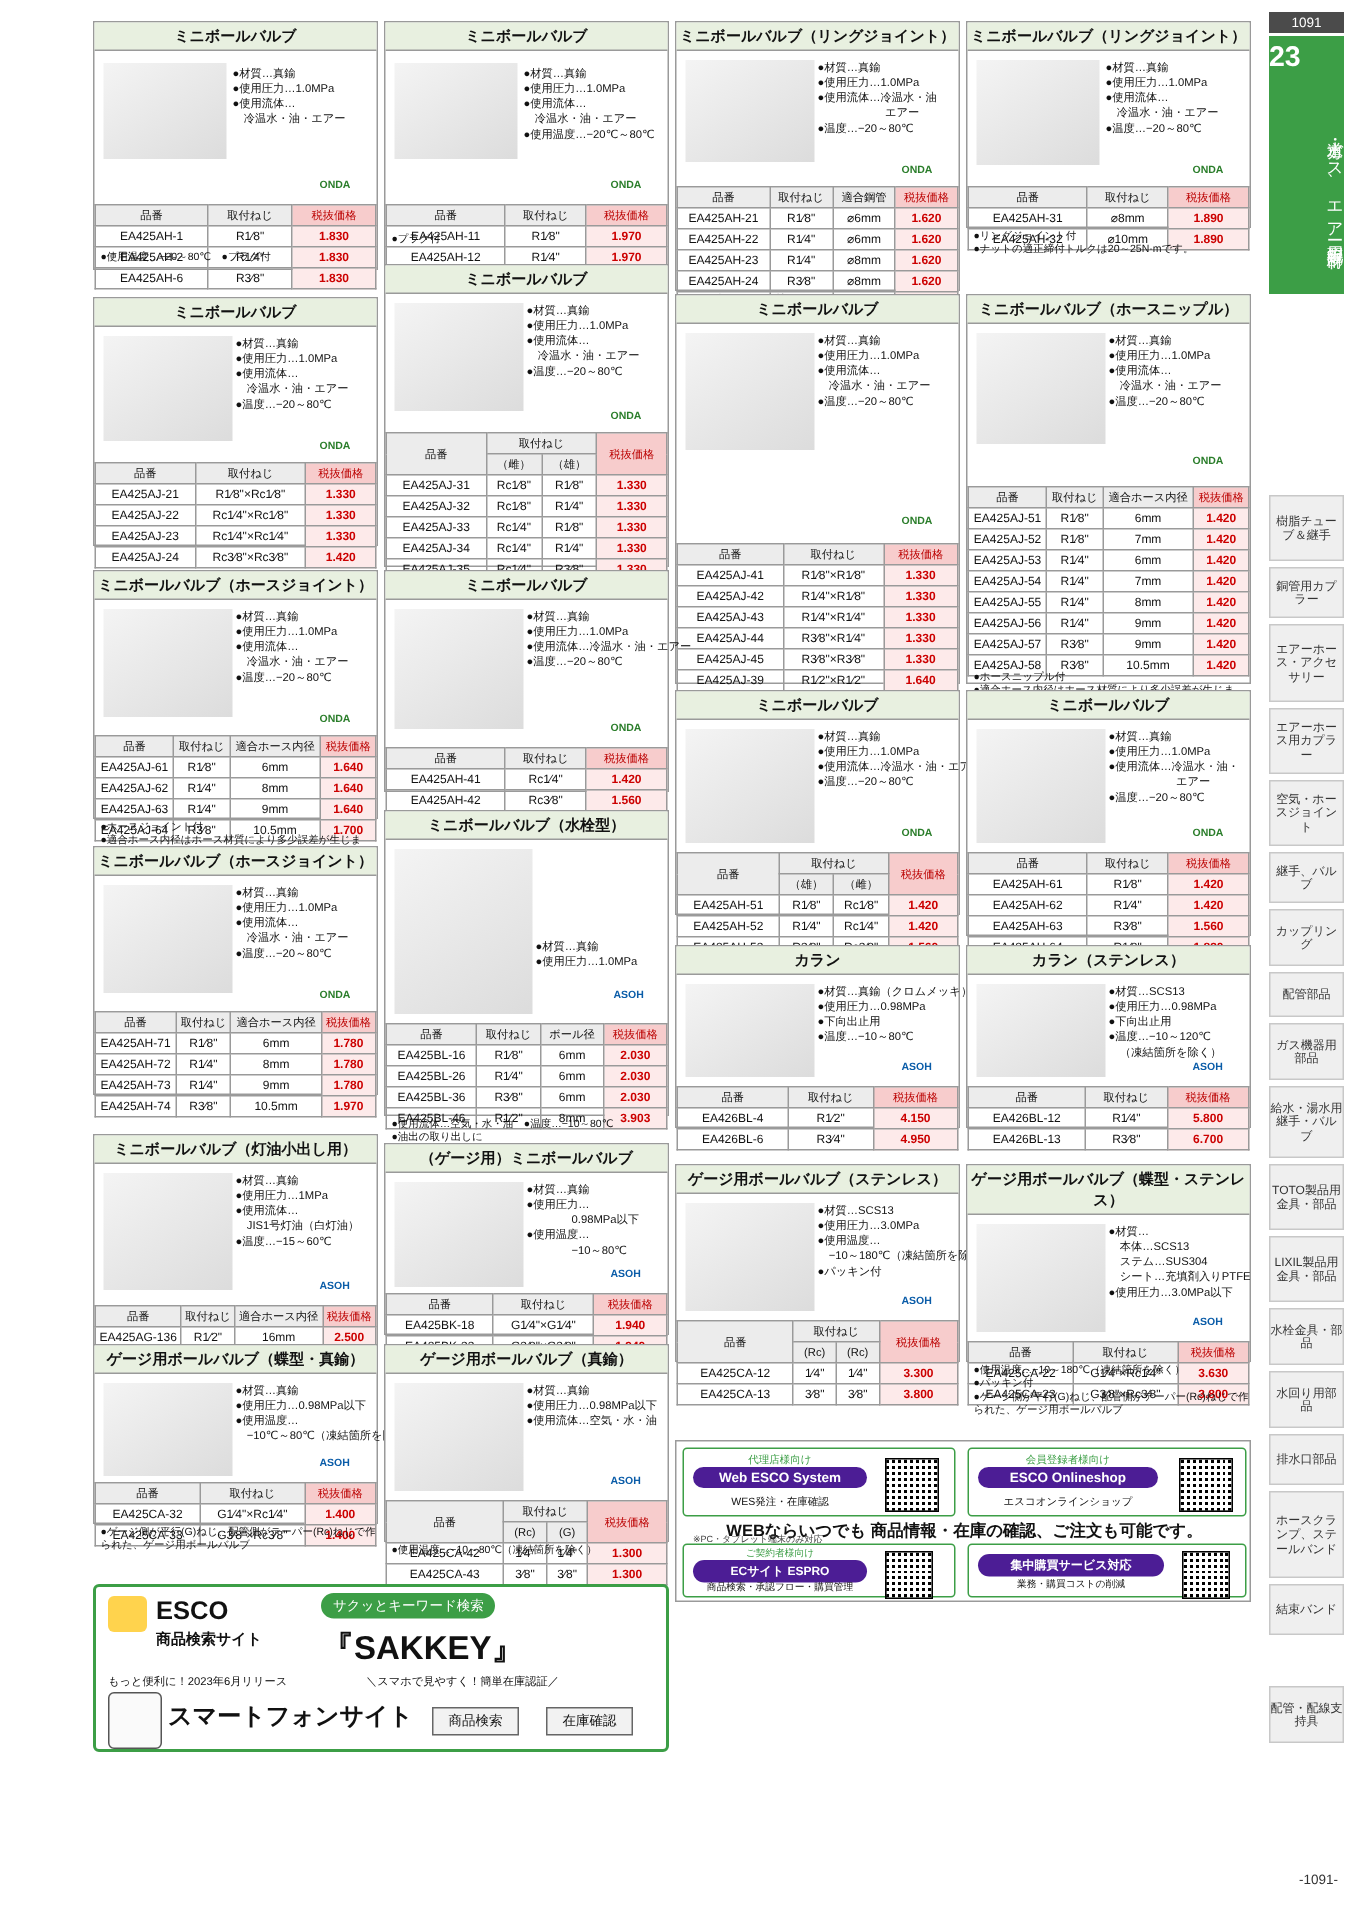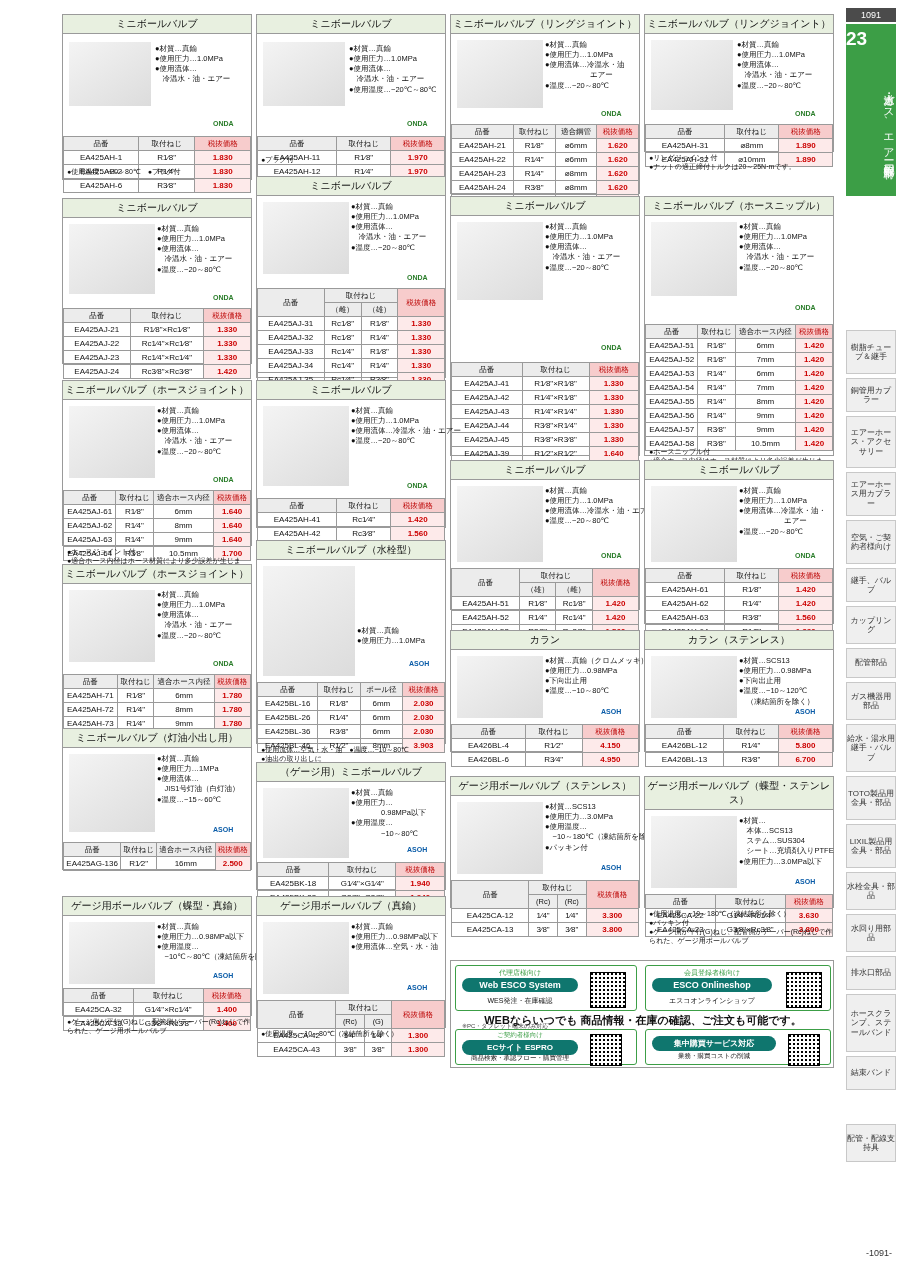--- a/index.html
+++ b/index.html
@@ -19,21 +19,21 @@
   .sb-vert{position:absolute;top:30px;left:0;width:50px;text-align:center;font-size:11px;
            writing-mode:vertical-rl;height:138px;margin:0 auto;letter-spacing:1px;}
   .sb-item{position:absolute;left:4px;width:50px;background:#efefef;border:1px solid #c8c8c8;
            color:#333;font-size:8px;text-align:center;box-sizing:border-box;
            display:flex;align-items:center;justify-content:center;line-height:1.15;}
   .sb-foot{position:absolute;bottom:14px;right:8px;font-size:9px;color:#333;}
 
   
   .blk{position:absolute;box-sizing:border-box;border:1px solid #9a9a9a;background:#fff;}
   .blk-title{background:#e8f0e0;border-bottom:1px solid #9a9a9a;text-align:center;
-             font-size:10px;font-weight:normal;padding:2px 0 2px;color:#111;}
+             font-size:10px;font-weight:bold;padding:2px 0 2px;color:#111;}
   .blk-body{position:relative;}
   .photo{position:absolute;background:linear-gradient(145deg,#f4f4f4,#dcdcdc);}
   .specs{position:absolute;font-size:7.5px;line-height:1.35;color:#111;}
   .specs div{white-space:nowrap;}
   .brand{position:absolute;font-size:7px;color:#2a7d2a;font-weight:bold;}
   .brand.asoh{color:#0a5ca8;}
 
   table.t{border-collapse:collapse;width:100%;font-size:8px;}
   table.t th,table.t td{border:1px solid #9a9a9a;padding:0 2px;height:13px;text-align:center;
                         white-space:nowrap;}
@@ -44,42 +44,42 @@
   td.price{text-align:right;color:#c00;font-weight:bold;padding-right:2px;}
   .note{position:absolute;font-size:7px;line-height:1.3;color:#111;}
 
   
   .ad{position:absolute;border:1px solid #9a9a9a;background:#fff;box-sizing:border-box;}
   .ad-inner{position:absolute;border:1px solid #3c9e46;border-radius:3px;box-sizing:border-box;}
   .qr{position:absolute;background:
       repeating-linear-gradient(0deg,#000 0 2px,#fff 2px 4px),
       repeating-linear-gradient(90deg,#000 0 2px,#fff 2px 4px);
       background-blend-mode:screen;border:1px solid #000;}
-  .grnbar{background:#0f766e;color:#fff;text-align:center;border-radius:9px;font-size:9px;
+  .grnbar{background:#4c1d95;color:#fff;text-align:center;border-radius:9px;font-size:9px;
           font-weight:bold;padding:2px 0;}
   .sakkey{position:absolute;border:2px solid #3c9e46;border-radius:4px;box-sizing:border-box;background:#fff;}
   .phone{position:absolute;border:1px solid #555;border-radius:4px;background:#fafafa;}
 </style>
 </head>
 <body>
 
 <div class="page">
 
   <div class="sidebar">
     <div class="sb-top">1091</div>
     <div class="sb-green">
       <div class="sb-num">23</div>
       <div class="sb-vert">水道・ガス、エアー用配管部材</div>
     </div>
 
     <div class="sb-item" style="top:330px;height:44px">樹脂チューブ＆継手</div>
     <div class="sb-item" style="top:378px;height:34px">銅管用カプラー</div>
     <div class="sb-item" style="top:416px;height:52px">エアーホース・アクセサリー</div>
     <div class="sb-item" style="top:472px;height:44px">エアーホース用カプラー</div>
-    <div class="sb-item" style="top:520px;height:44px">空気・ご契約者様向け</div>
+    <div class="sb-item" style="top:520px;height:44px">空気・ホースジョイント</div>
     <div class="sb-item" style="top:568px;height:34px">継手、バルブ</div>
     <div class="sb-item" style="top:606px;height:38px">カップリング</div>
     <div class="sb-item" style="top:648px;height:30px">配管部品</div>
     <div class="sb-item" style="top:682px;height:38px">ガス機器用部品</div>
     <div class="sb-item" style="top:724px;height:48px">給水・湯水用継手・バルブ</div>
     <div class="sb-item" style="top:776px;height:44px">TOTO製品用金具・部品</div>
     <div class="sb-item" style="top:824px;height:44px">LIXIL製品用金具・部品</div>
     <div class="sb-item" style="top:872px;height:38px">水栓金具・部品</div>
     <div class="sb-item" style="top:914px;height:38px">水回り用部品</div>
     <div class="sb-item" style="top:956px;height:34px">排水口部品</div>
@@ -830,21 +830,21 @@
           </tr>
       <tr>
             <td class="code">EA426BL-13</td>
             <td>R3⁄8"</td>
             <td class="price">6.700</td>
           </tr>
     </tbody>
       </table>
   </div>
 
-  <div class="blk" style="left:62px;top:728px;width:190px;height:142px">
+  <div class="blk" style="left:62px;top:756px;width:190px;height:142px">
     <div class="blk-title">ミニボールバルブ（灯油小出し用）</div>
     <div class="blk-body" style="height:94px">
       <div class="photo" style="left:6px;top:6px;width:86px;height:78px"></div>
       <div class="specs" style="left:94px;top:6px">
         <div>●材質…真鍮</div>
         <div>●使用圧力…1MPa</div>
         <div>●使用流体…</div>
         <div>　JIS1号灯油（白灯油）</div>
         <div>●温度…−15～60℃</div>
       </div>
@@ -1077,14 +1077,28 @@
       <div class="qr" style="left:134px;top:4px;width:30px;height:30px"></div>
     </div>
 
     <div class="ad-inner" style="left:194px;top:68px;width:186px;height:36px">
       <div class="grnbar" style="position:absolute;left:6px;top:6px;width:124px;font-size:8px">集中購買サービス対応</div>
       <div style="position:absolute;left:6px;top:22px;width:124px;text-align:center;font-size:6.5px">業務・購買コストの削減</div>
       <div class="qr" style="left:142px;top:4px;width:30px;height:30px"></div>
     </div>
   </div>
 
+  <div class="sakkey" style="left:62px;top:1056px;width:384px;height:112px">
+    <div style="position:absolute;left:8px;top:6px;width:26px;height:24px;border-radius:4px;background:#ffd34d"></div>
+    <div style="position:absolute;left:40px;top:6px;font-size:17px;font-weight:bold;color:#111">ESCO</div>
+    <div style="position:absolute;left:40px;top:28px;font-size:10px;font-weight:bold">商品検索サイト</div>
+    <div style="position:absolute;left:150px;top:4px;background:#3c9e46;color:#fff;border-radius:9px;
+                font-size:9px;padding:2px 8px">サクッとキーワード検索</div>
+    <div style="position:absolute;left:150px;top:26px;font-size:22px;font-weight:bold;color:#111">『SAKKEY』</div>
+    <div style="position:absolute;left:8px;top:58px;font-size:7.5px">もっと便利に！2023年6月リリース</div>
+    <div style="position:absolute;left:180px;top:58px;font-size:7.5px">＼スマホで見やすく！簡単在庫認証／</div>
+    <div class="phone" style="left:8px;top:70px;width:34px;height:36px"></div>
+    <div style="position:absolute;left:48px;top:76px;font-size:16px;font-weight:bold">スマートフォンサイト</div>
+    <div style="position:absolute;left:224px;top:80px;border:1px solid #666;padding:2px 10px;font-size:9px;background:#f2f2f2">商品検索</div>
+    <div style="position:absolute;left:300px;top:80px;border:1px solid #666;padding:2px 10px;font-size:9px;background:#f2f2f2">在庫確認</div>
+  </div>
 
 </div>
 
 </body></html>

